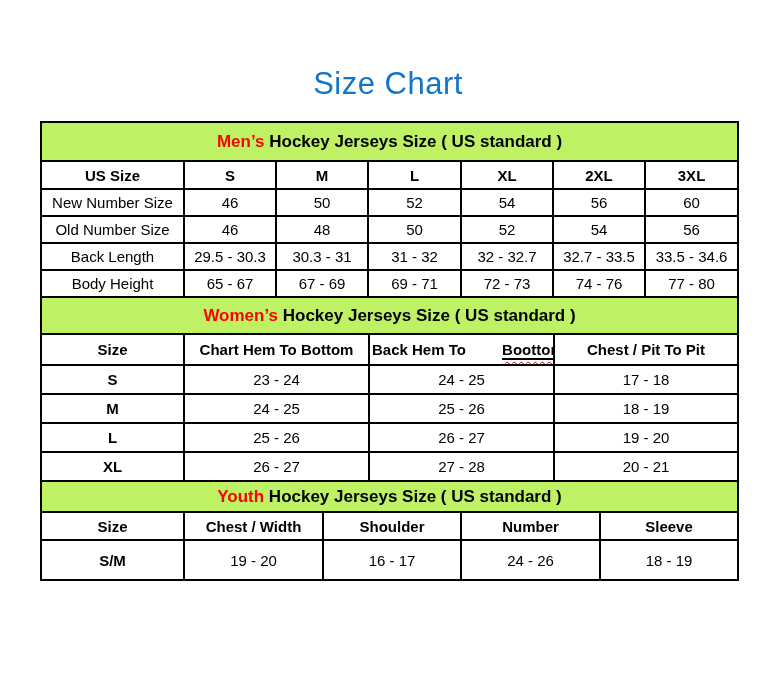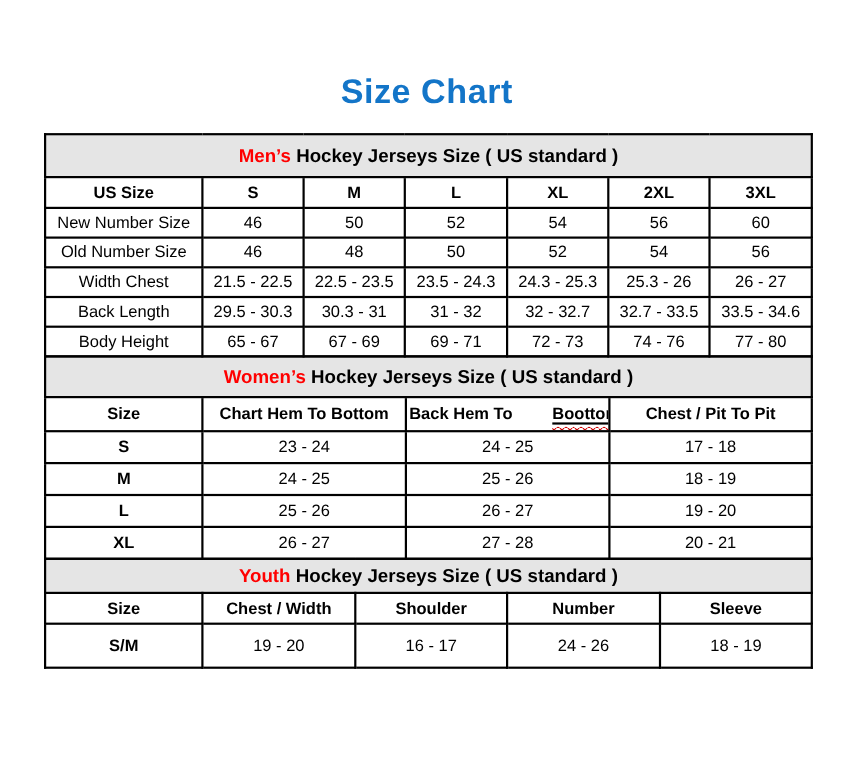--- a/index.html
+++ b/index.html
@@ -9,21 +9,21 @@
     background: #ffffff;
     font-family: "Liberation Sans", sans-serif;
     color: #000000;
     overflow: hidden;
   }
   .page { position: relative; width: 776px; height: 692px; }
 
   .page-title {
     position: absolute; top: 66px; left: 0; width: 776px;
     margin: 0; text-align: center;
-    font-size: 31px; font-weight: bold;
+    font-size: 31px; font-weight: normal;
     color: #1375c8; letter-spacing: 0.5px;
   }
 
   .tables { position: absolute; top: 121px; left: 40px; width: 697px; }
 
   table {
     border-collapse: collapse;
     width: 697px;
     table-layout: fixed;
   }
@@ -36,21 +36,21 @@
     padding: 0 2px;
     font-size: 15px;
     overflow: hidden;
     white-space: nowrap;
   }
   th { font-weight: bold; }
   td { font-weight: normal; }
   td.row-label-bold { font-weight: bold; }
 
   tr.band-row td {
-    background: #e5e5e5;
+    background: #bef264;
     font-size: 17px;
     font-weight: bold;
   }
   .accent-red { color: #ff0000; }
 
   #mens-table  tr.band-row td   { height: 39px; }
   #mens-table  tr.header-row th { height: 28px; }
   #mens-table  tr.data-row  td  { height: 27px; }
 
   #womens-table tr.band-row td   { height: 37px; }
@@ -117,29 +117,20 @@
         <td>60</td>
       </tr>
       <tr class="data-row">
         <td>Old Number Size</td>
         <td>46</td>
         <td>48</td>
         <td>50</td>
         <td>52</td>
         <td>54</td>
         <td>56</td>
-      </tr>
-      <tr class="data-row">
-        <td>Width Chest</td>
-        <td>21.5 - 22.5</td>
-        <td>22.5 - 23.5</td>
-        <td>23.5 - 24.3</td>
-        <td>24.3 - 25.3</td>
-        <td>25.3 - 26</td>
-        <td>26 - 27</td>
       </tr>
       <tr class="data-row">
         <td>Back Length</td>
         <td>29.5 - 30.3</td>
         <td>30.3 - 31</td>
         <td>31 - 32</td>
         <td>32 - 32.7</td>
         <td>32.7 - 33.5</td>
         <td>33.5 - 34.6</td>
       </tr>

